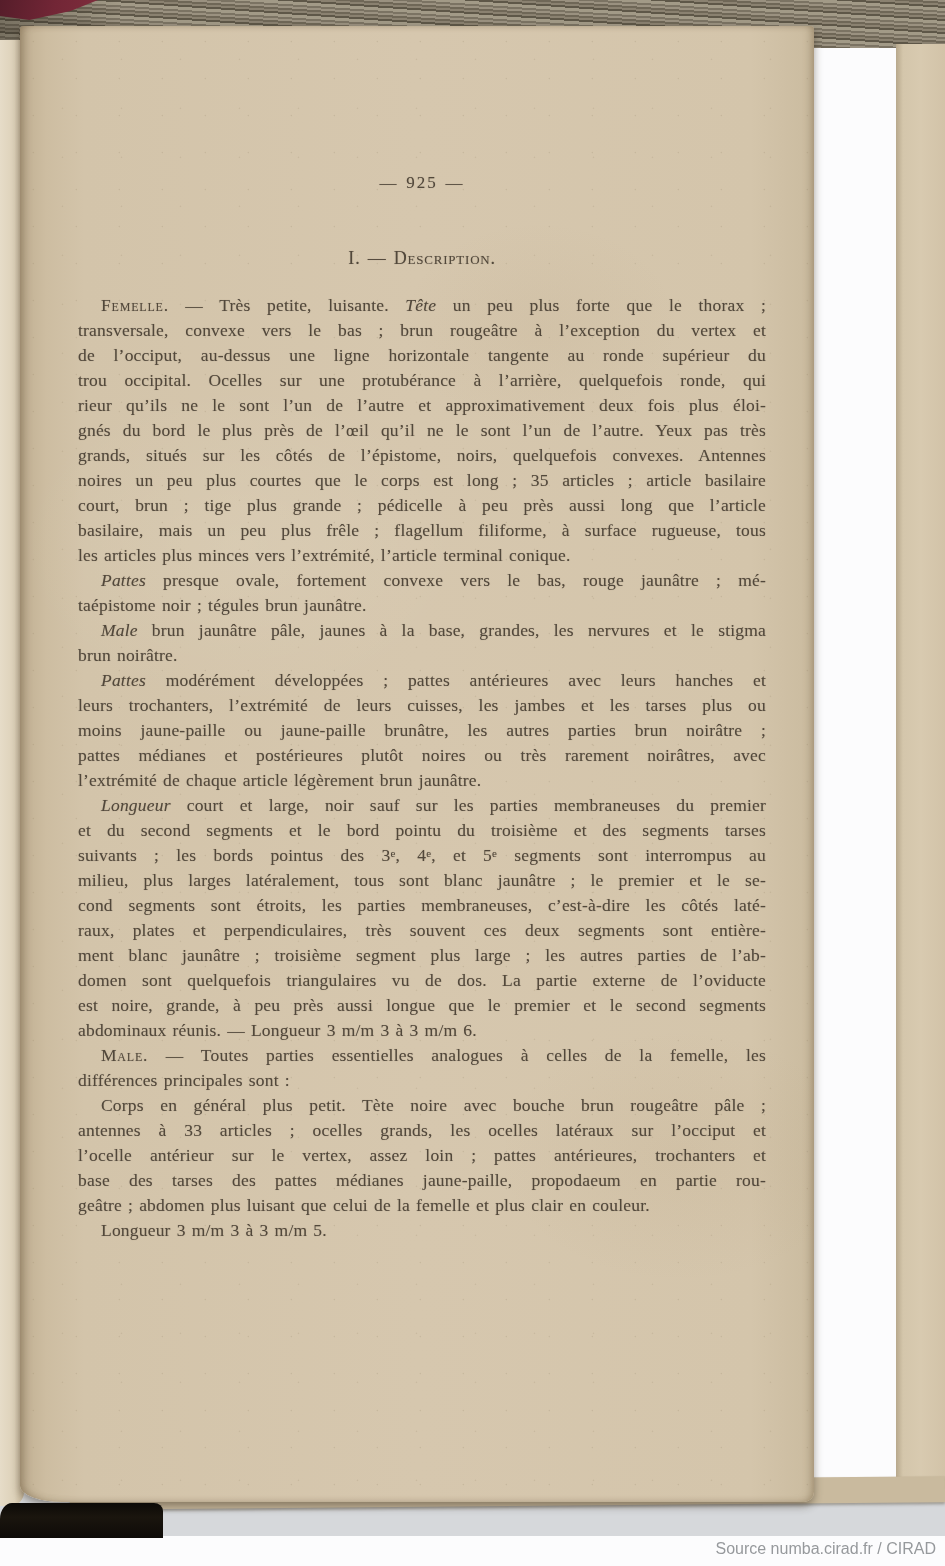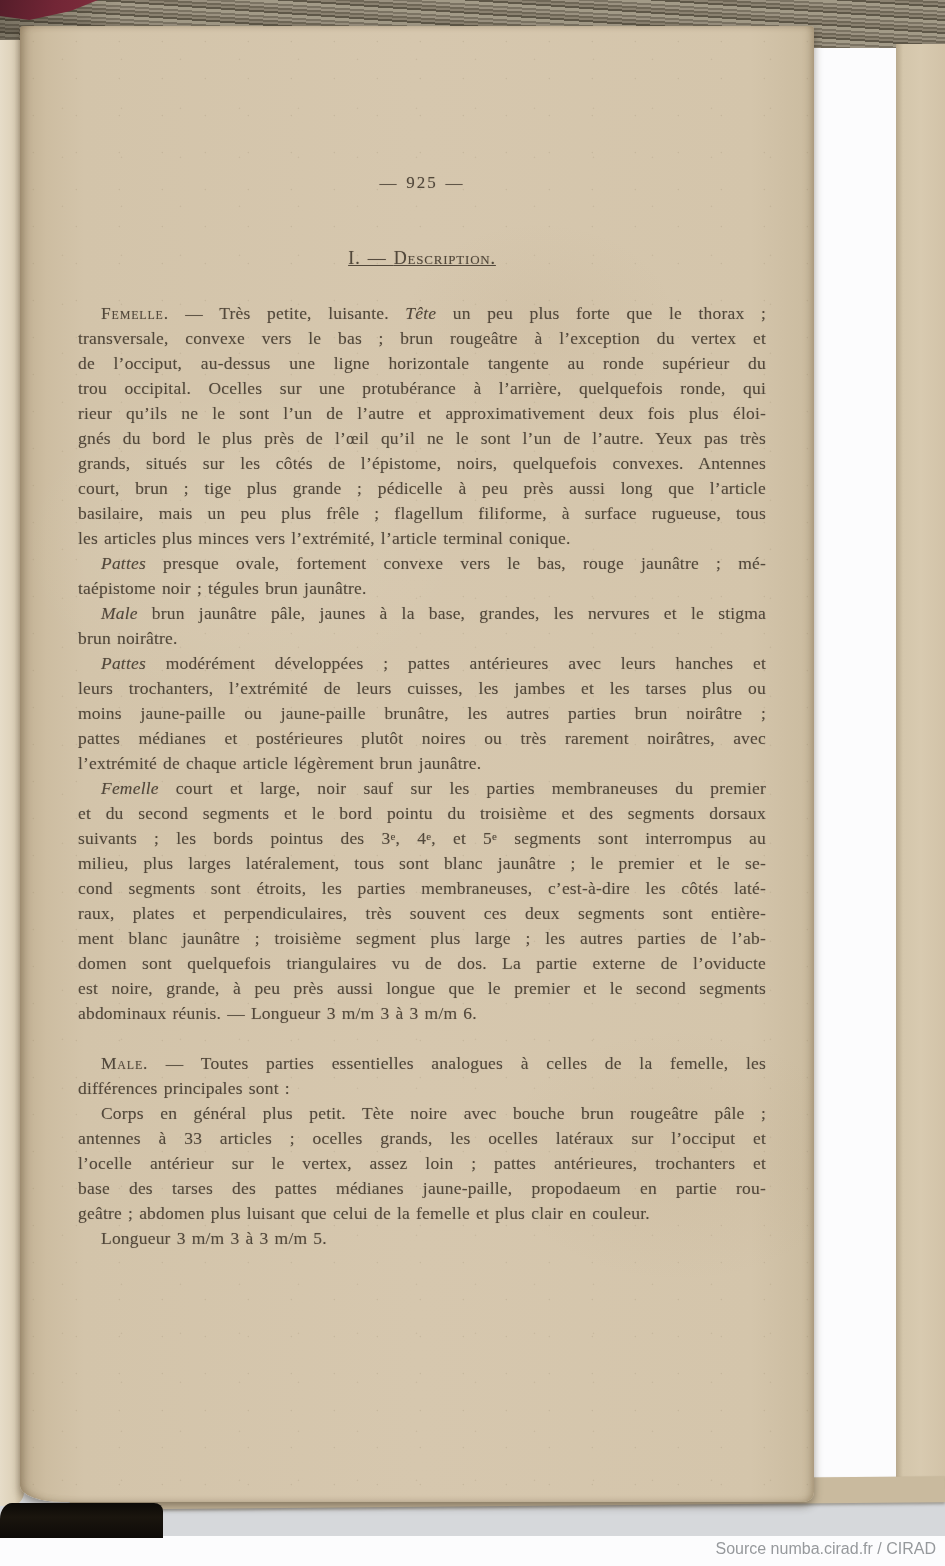--- a/index.html
+++ b/index.html
@@ -56,26 +56,26 @@
     border-radius:3px 3px 10px 42px / 3px 3px 10px 16px;
     box-shadow:
       inset 7px 0 10px -4px rgba(90,70,45,.45),
       inset -5px 0 8px -3px rgba(110,90,60,.5),
       0 4px 9px rgba(50,40,25,.45);
   }
   .text-block{position:absolute;left:58px;top:144px;width:688px;color:var(--ink);
     font-size:17.5px;line-height:25px;word-spacing:1.5px;letter-spacing:.2px;
     text-shadow:0 0 1px rgba(82,72,59,.35);}
   .page-number{text-align:center;letter-spacing:2px;margin-bottom:51px;font-size:17px;}
-  .heading{text-align:center;margin-bottom:30px;font-size:18px;letter-spacing:1px;text-decoration:underline;}
+  .heading{text-align:center;margin-bottom:22px;font-size:18px;letter-spacing:1px;}
   .sc{font-variant:small-caps;letter-spacing:.8px;}
   i{font-style:italic;}
   sup{font-size:11px;line-height:0;vertical-align:4px;}
   .para{margin:0;}
-  .para.gap{margin-top:25px;}
+  .para.gap{}
   .line{text-align:justify;text-align-last:justify;white-space:nowrap;}
   .line.last{text-align-last:left;white-space:normal;}
   .line.first{text-indent:23px;}
 
   .footer-source{position:absolute;right:9px;top:1540px;z-index:7;
     font-family:"Liberation Sans","DejaVu Sans",sans-serif;
     font-size:16px;color:var(--footertext);}
 </style>
 </head>
 <body>
@@ -94,42 +94,43 @@
       <div class="heading">I. — <span class="sc">Description.</span></div>
       <div class="body">
           <div class="para">
             <div class="line first"><span class="sc">Femelle.</span> — Très petite, luisante. <i>Tête</i> un peu plus forte que le thorax ;</div>
             <div class="line">transversale, convexe vers le bas ; brun rougeâtre à l’exception du vertex et</div>
             <div class="line">de l’occiput, au-dessus une ligne horizontale tangente au ronde supérieur du</div>
             <div class="line">trou occipital. Ocelles sur une protubérance à l’arrière, quelquefois ronde, qui</div>
             <div class="line">rieur qu’ils ne le sont l’un de l’autre et approximativement deux fois plus éloi-</div>
             <div class="line">gnés du bord le plus près de l’œil qu’il ne le sont l’un de l’autre. Yeux pas très</div>
             <div class="line">grands, situés sur les côtés de l’épistome, noirs, quelquefois convexes. Antennes</div>
+            <div class="line">noires un peu plus courtes que le corps est long ; 35 articles ; article basilaire</div>
             <div class="line">court, brun ; tige plus grande ; pédicelle à peu près aussi long que l’article</div>
             <div class="line">basilaire, mais un peu plus frêle ; flagellum filiforme, à surface rugueuse, tous</div>
             <div class="line last">les articles plus minces vers l’extrémité, l’article terminal conique.</div>
           </div>
           <div class="para">
             <div class="line first"><i>Pattes</i> presque ovale, fortement convexe vers le bas, rouge jaunâtre ;  mé-</div>
             <div class="line last">taépistome noir ; tégules brun jaunâtre.</div>
           </div>
           <div class="para">
             <div class="line first"><i>Male</i> brun jaunâtre pâle, jaunes à la base, grandes, les nervures et le stigma</div>
             <div class="line last">brun noirâtre.</div>
           </div>
           <div class="para">
             <div class="line first"><i>Pattes</i> modérément développées ; pattes antérieures avec leurs hanches et</div>
             <div class="line">leurs trochanters, l’extrémité de leurs cuisses, les jambes et les tarses plus ou</div>
             <div class="line">moins jaune-paille ou jaune-paille brunâtre, les autres parties brun noirâtre ;</div>
             <div class="line">pattes médianes et postérieures plutôt noires ou très rarement noirâtres, avec</div>
             <div class="line last">l’extrémité de chaque article légèrement brun jaunâtre.</div>
           </div>
           <div class="para">
-            <div class="line first"><i>Femelle</i> court et large, noir sauf sur les parties membraneuses du premier</div>
-            <div class="line">et du second segments et le bord pointu du troisième et des segments dorsaux</div>
+            <div class="line first"><i>Longueur</i> court et large, noir sauf sur les parties membraneuses du premier</div>
+            <div class="line">et du second segments et le bord pointu du troisième et des segments tarses</div>
             <div class="line">suivants ; les bords pointus des 3<sup>e</sup>, 4<sup>e</sup>, et 5<sup>e</sup> segments sont interrompus au</div>
             <div class="line">milieu, plus larges latéralement, tous sont blanc jaunâtre ; le premier et le se-</div>
             <div class="line">cond segments sont étroits, les parties membraneuses, c’est-à-dire les côtés laté-</div>
             <div class="line">raux, plates et perpendiculaires, très souvent ces deux segments sont entière-</div>
             <div class="line">ment blanc jaunâtre ; troisième segment plus large ; les autres parties de l’ab-</div>
             <div class="line">domen sont quelquefois triangulaires vu de dos. La partie externe de l’oviducte</div>
             <div class="line">est noire, grande, à peu près aussi longue que le premier et le second segments</div>
             <div class="line last">abdominaux réunis. — Longueur 3 m/m 3 à 3 m/m 6.</div>
           </div>
           <div class="para gap">

